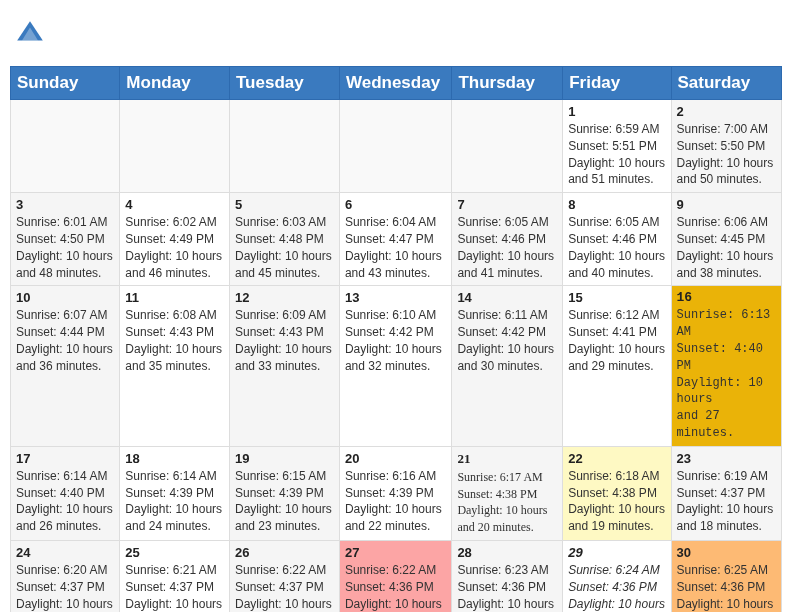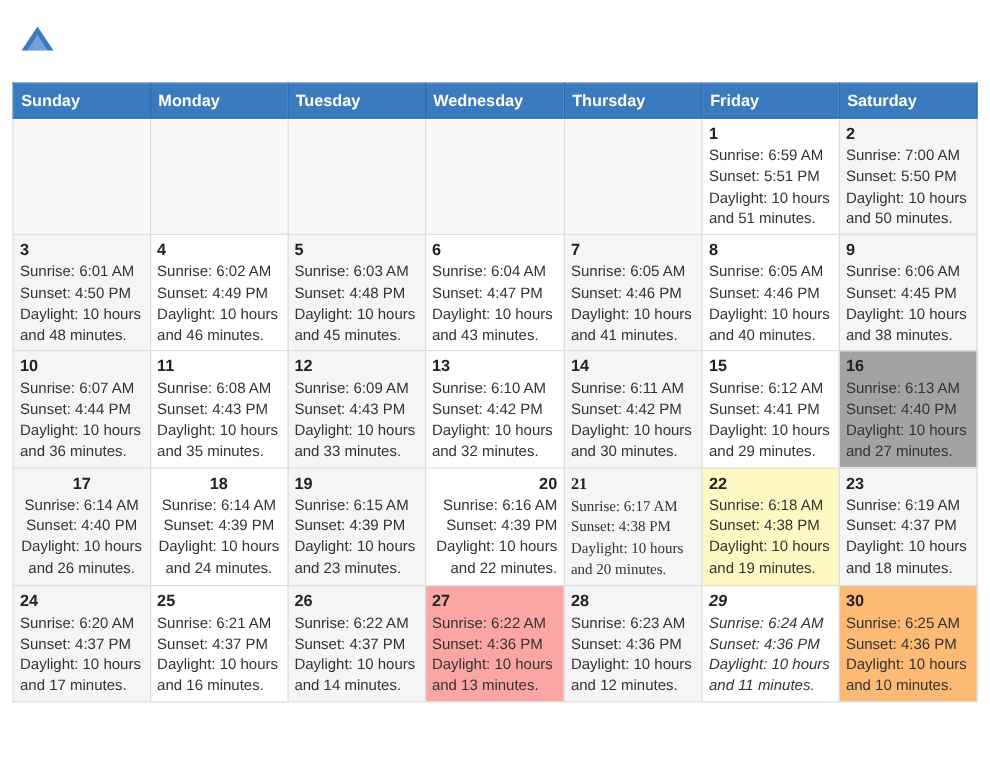--- a/index.html
+++ b/index.html
@@ -56,21 +56,21 @@
     .calendar {
       width: 100%;
       border-collapse: collapse;
       border: 1px solid #ccc;
     }
     .calendar th {
       background-color: #3a7abf;
       color: #fff;
       text-align: left;
       padding: 6px 6px;
-      font-size: 13px;
+      font-size: 17px;
       font-weight: bold;
       border: 1px solid #2d6aaf;
     }
     .calendar td {
       vertical-align: top;
       padding: 4px 5px;
       border: 1px solid #ddd;
       width: 113px;
       min-height: 80px;
       background: #fff;
@@ -202,39 +202,39 @@
           <div class="day-info">Sunrise: 6:10 AM<br>Sunset: 4:42 PM<br>Daylight: 10 hours<br>and 32 minutes.</div>
         </td>
         <td style="background-color: rgb(245, 245, 245);">
           <span class="day-number">14</span>
           <div class="day-info">Sunrise: 6:11 AM<br>Sunset: 4:42 PM<br>Daylight: 10 hours<br>and 30 minutes.</div>
         </td>
         <td style="background-color: rgb(255, 255, 255);">
           <span class="day-number">15</span>
           <div class="day-info">Sunrise: 6:12 AM<br>Sunset: 4:41 PM<br>Daylight: 10 hours<br>and 29 minutes.</div>
         </td>
-        <td style="background-color: #a3a3a3;">
+        <td style="background-color: #eab308; font-family: Liberation Mono, monospace;">
           <span class="day-number">16</span>
           <div class="day-info">Sunrise: 6:13 AM<br>Sunset: 4:40 PM<br>Daylight: 10 hours<br>and 27 minutes.</div>
         </td>
       </tr>
       <tr>
-        <td style="background-color: rgb(245, 245, 245); text-align: center;">
+        <td style="background-color: rgb(245, 245, 245);">
           <span class="day-number">17</span>
           <div class="day-info">Sunrise: 6:14 AM<br>Sunset: 4:40 PM<br>Daylight: 10 hours<br>and 26 minutes.</div>
         </td>
-        <td style="background-color: rgb(255, 255, 255); text-align: center;">
+        <td style="background-color: rgb(255, 255, 255);">
           <span class="day-number">18</span>
           <div class="day-info">Sunrise: 6:14 AM<br>Sunset: 4:39 PM<br>Daylight: 10 hours<br>and 24 minutes.</div>
         </td>
         <td style="background-color: rgb(245, 245, 245);">
           <span class="day-number">19</span>
           <div class="day-info">Sunrise: 6:15 AM<br>Sunset: 4:39 PM<br>Daylight: 10 hours<br>and 23 minutes.</div>
         </td>
-        <td style="background-color: rgb(255, 255, 255); text-align: right;">
+        <td style="background-color: rgb(255, 255, 255);">
           <span class="day-number">20</span>
           <div class="day-info">Sunrise: 6:16 AM<br>Sunset: 4:39 PM<br>Daylight: 10 hours<br>and 22 minutes.</div>
         </td>
         <td style="background-color: rgb(245, 245, 245); font-family: Liberation Serif, serif;">
           <span class="day-number">21</span>
           <div class="day-info">Sunrise: 6:17 AM<br>Sunset: 4:38 PM<br>Daylight: 10 hours<br>and 20 minutes.</div>
         </td>
         <td style="background-color: #fef9c3;">
           <span class="day-number">22</span>
           <div class="day-info">Sunrise: 6:18 AM<br>Sunset: 4:38 PM<br>Daylight: 10 hours<br>and 19 minutes.</div>

